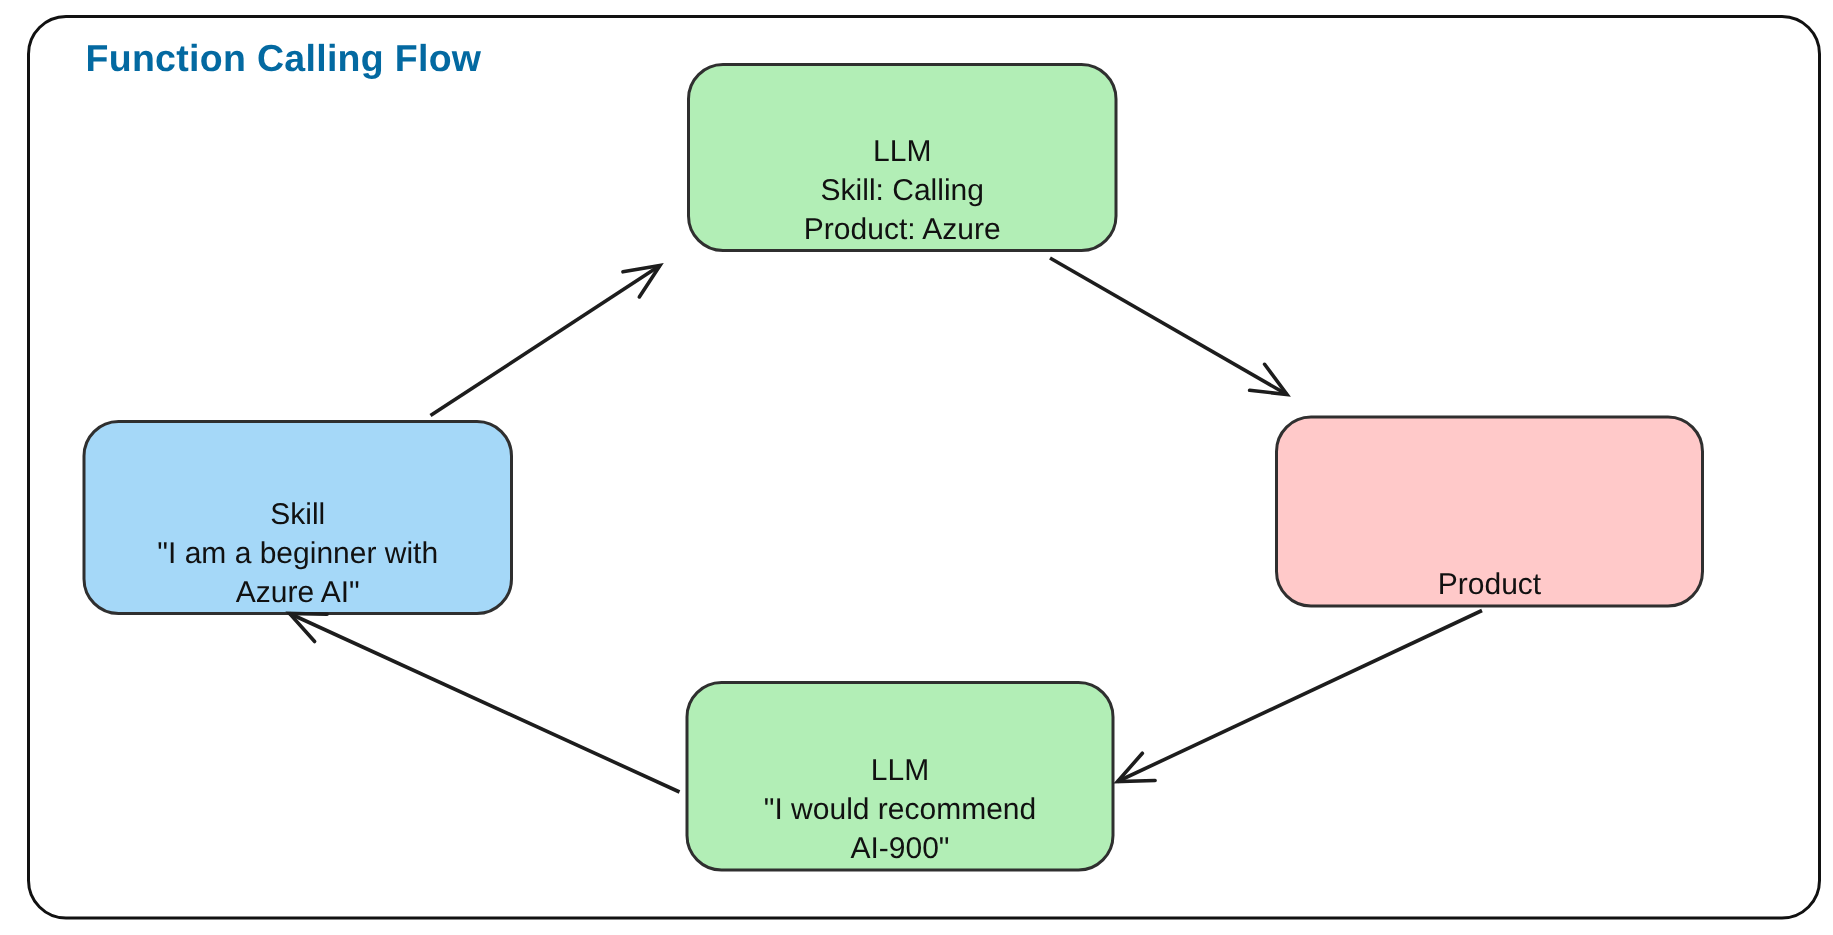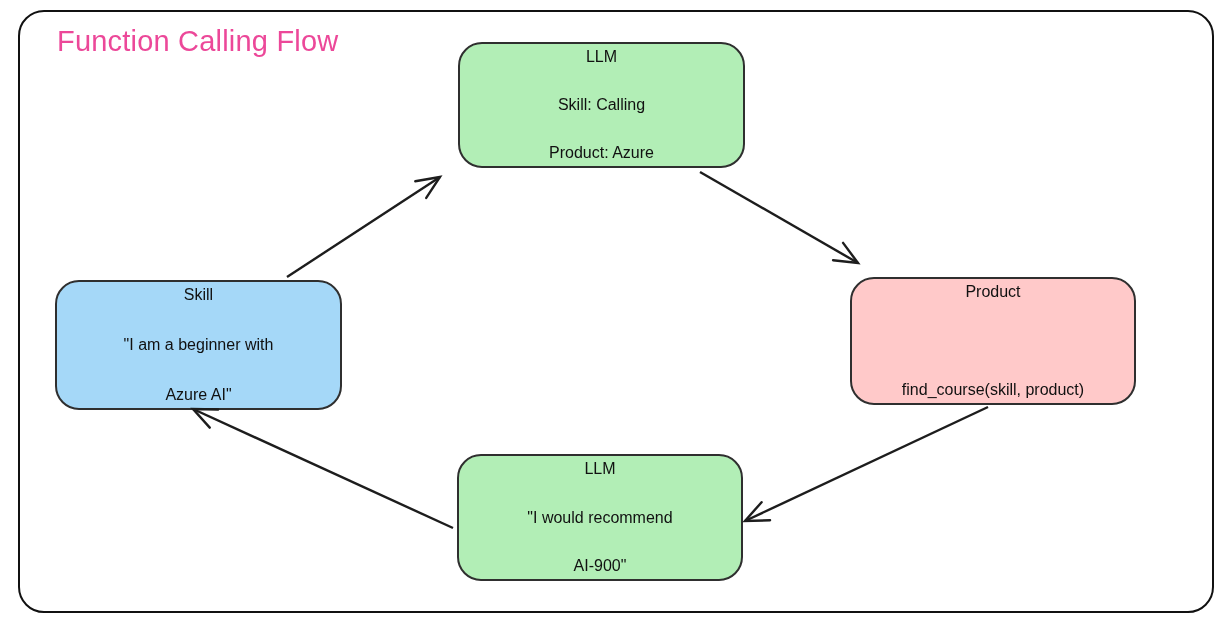--- a/index.html
+++ b/index.html
@@ -22,35 +22,36 @@
     width: 1192px;
     height: 599px;
     border: 2.5px solid #111111;
     border-radius: 26px;
     background: #ffffff;
   }
   .diagram-title {
     position: absolute;
     left: 57px;
     top: 25px;
-    font-size: 29px;
+    font-size: 25px;
     letter-spacing: 0.2px;
-    color: #ec4899;
+    color: #0369a1;
+    font-weight: bold;
   }
   .node {
     position: absolute;
     box-sizing: border-box;
     border: 2px solid #2f2f2f;
     border-radius: 24px;
     display: flex;
     flex-direction: column;
-    justify-content: space-between;
+    justify-content: flex-end;
     align-items: center;
     text-align: center;
-    font-size: 16px;
+    font-size: 20px;
     line-height: 26px;
     color: #111111;
   }
   .node-llm-top    { left: 458px; top: 42px;  width: 287px; height: 126px; }
   .node-function   { left: 850px; top: 277px; width: 286px; height: 128px; }
   .node-llm-bottom { left: 457px; top: 454px; width: 286px; height: 127px; }
   .node-user       { left: 55px;  top: 280px; width: 287px; height: 130px; }
   .edges {
     position: absolute;
     left: 0;
@@ -76,21 +77,20 @@
   <div class="diagram-title">Function Calling Flow</div>
 
   <div class="node node-llm-top" style="background-color: rgb(178, 238, 182);">
     <div>LLM</div>
     <div>Skill: Calling</div>
     <div>Product: Azure</div>
   </div>
 
   <div class="node node-function" style="background-color: rgb(255, 201, 201);">
     <div>Product</div>
-    <div>find_course(skill, product)</div>
   </div>
 
   <div class="node node-llm-bottom" style="background-color: rgb(178, 238, 182);">
     <div>LLM</div>
     <div>"I would recommend</div>
     <div>AI-900"</div>
   </div>
 
   <div class="node node-user" style="background-color: rgb(165, 216, 248);">
     <div>Skill</div>

